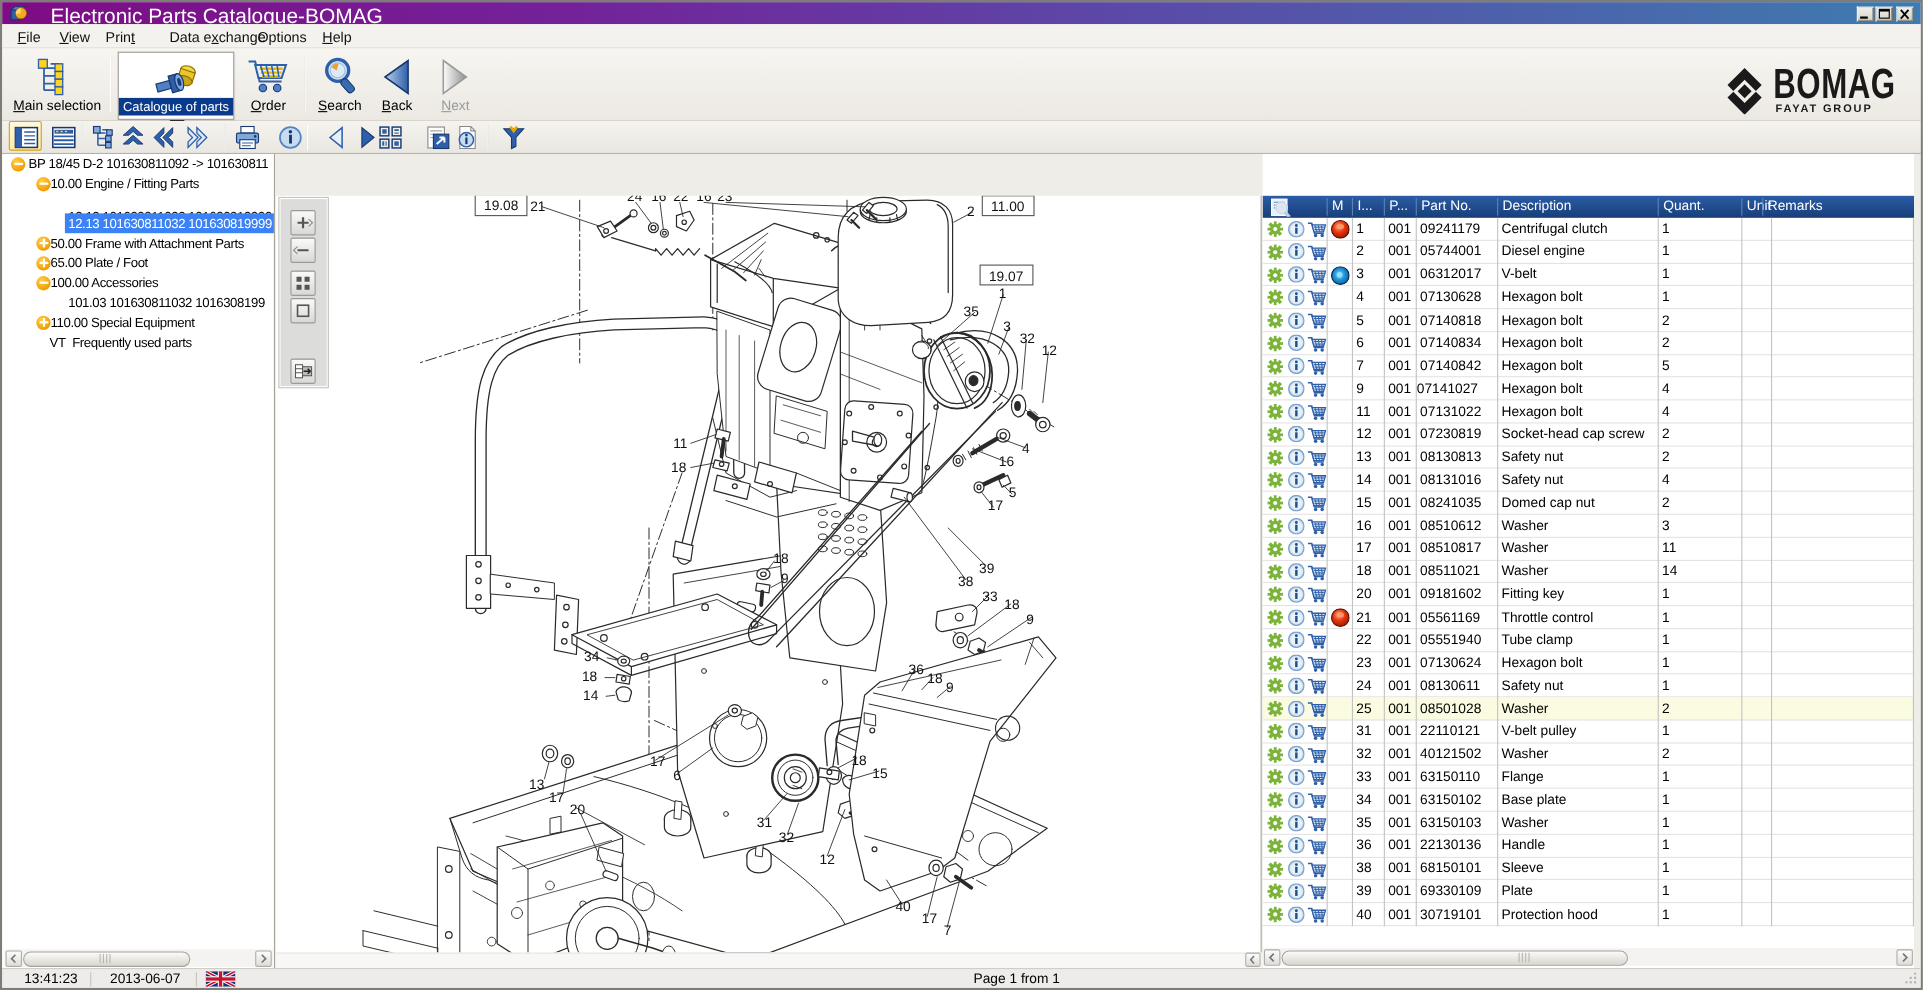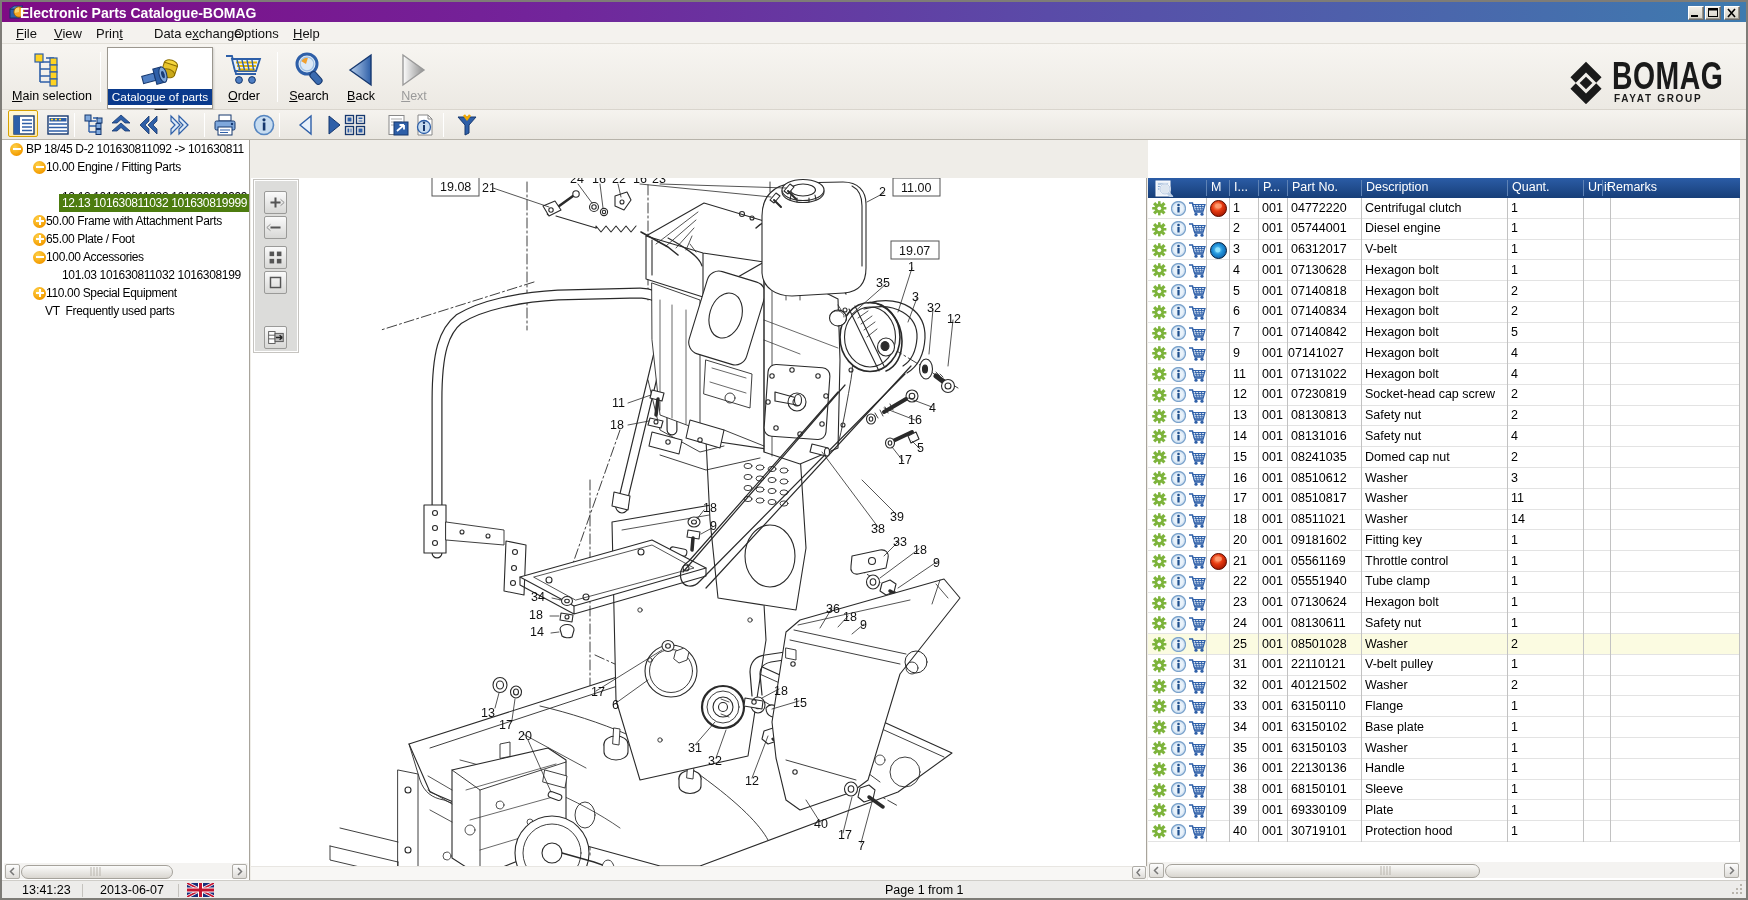--- a/index.html
+++ b/index.html
@@ -1,18 +1,18 @@
 <!DOCTYPE html>
 <html><head><meta charset="utf-8"><style>
 *{margin:0;padding:0;box-sizing:border-box;}
 html,body{width:1748px;height:900px;overflow:hidden;font-family:"Liberation Sans",sans-serif;background:#ECE9E2;}
 .abs{position:absolute;}
 #win{position:absolute;left:0;top:0;width:1748px;height:900px;box-shadow:inset 0 0 0 2px #7E7C77;background:#EFEDE8;}
 #title{position:absolute;left:2px;top:2px;width:1744px;height:20px;background:linear-gradient(90deg,#7E0C84 0%,#73239A 30%,#5A4BA8 60%,#3E7BAF 100%);}
-#title .txt{position:absolute;left:18px;top:3px;color:#fff;font-size:14px;font-weight:bold;letter-spacing:0px;}
+#title .txt{position:absolute;left:44px;top:3px;color:#fff;font-size:19px;font-weight:normal;letter-spacing:0px;}
 .wbtn{position:absolute;top:4px;width:16px;height:14px;background:linear-gradient(#F2EFE9,#D5D1C7);border:1px solid #fff;border-right-color:#6e6e6e;border-bottom-color:#6e6e6e;box-shadow:inset -1px -1px 0 #9a968c;font-size:10px;text-align:center;line-height:12px;color:#000;}
 #menubar{position:absolute;left:2px;top:22px;width:1744px;height:22px;background:#F4F2EE;border-bottom:1px solid #E2DFD8;font-size:13px;color:#111;}
 #menubar span{position:absolute;top:4px;}
 u{text-decoration:underline;}
 #toolbar{position:absolute;left:2px;top:44px;width:1744px;height:66px;background:linear-gradient(#F7F5F1,#ECE9E3);border-bottom:1px solid #D9D5CD;}
 .tlabel{position:absolute;font-size:12.5px;color:#000;text-align:center;}
 .tsep{position:absolute;top:8px;width:1px;height:50px;background:#C9C5BD;border-right:1px solid #fff;}
 #catbtn{position:absolute;left:105px;top:3px;width:106px;height:62px;background:#fff;border:1px solid #9B978F;box-shadow:1px 1px 2px rgba(0,0,0,.15);}
 #catlbl{position:absolute;left:106px;top:45px;width:104px;height:16px;background:#0A3A8C;color:#fff;font-size:11.8px;text-align:center;line-height:16px;white-space:nowrap;overflow:hidden;}
 #catptr{position:absolute;left:152px;top:65px;width:0;height:0;border-left:7px solid transparent;border-right:7px solid transparent;border-top:7px solid #2b2b2b;}
@@ -264,21 +264,21 @@
         <path d="M3 4 L21 4 L14 12 L14 20 L10 22 L10 12 Z" fill="#2E5FA8" stroke="#16386F"></path>
         <path d="M9 2 L12 6 L15 2" stroke="#F0A800" stroke-width="2.5" fill="none"></path>
       </svg>
 </div>
 <div id="tree">
 <div class="abs tico" style="left:8px;top:2.5px"></div>
 <div class="trow" style="top:0px;left:24px">BP 18/45 D-2 101630811092  -&gt; 101630811</div>
 <div class="abs tico" style="left:31px;top:20.5px"></div>
 <div class="trow" style="top:18px;left:44px">10.00 Engine / Fitting Parts</div>
 <div class="trow" style="top:48px;left:60px">12.12 101630811032 101630819999</div>
-<div class="trow" style="top:54px;left:57px;background:#4d7c0f;color:#fff;padding:0 3px">12.13 101630811032 101630819999</div>
+<div class="trow" style="top:54px;left:57px;background:#3b82f6;color:#fff;padding:0 3px">12.13 101630811032 101630819999</div>
 <div class="abs tico plus" style="left:31px;top:74.5px"></div>
 <div class="trow" style="top:72px;left:44px">50.00 Frame with Attachment Parts</div>
 <div class="abs tico plus" style="left:31px;top:92.5px"></div>
 <div class="trow" style="top:90px;left:44px">65.00 Plate / Foot</div>
 <div class="abs tico" style="left:31px;top:110.5px"></div>
 <div class="trow" style="top:108px;left:44px">100.00 Accessories</div>
 <div class="trow" style="top:126px;left:60px">101.03 101630811032 1016308199</div>
 <div class="abs tico plus" style="left:31px;top:146.5px"></div>
 <div class="trow" style="top:144px;left:44px">110.00 Special Equipment</div>
 <div class="trow" style="top:162px;left:43px">VT&nbsp;&nbsp;Frequently used parts</div>
@@ -785,21 +785,21 @@
         </svg>
 <svg class="c" style="left:40px;top:3px" width="18" height="15" viewBox="0 0 18 15">
           <use href="#cart"></use>
         </svg>
 <svg class="c" style="left:62px;top:2px" width="17" height="17">
           <circle cx="8.5" cy="8.5" r="8" fill="url(#redg)" stroke="#5A0C00"></circle>
           <ellipse cx="8.5" cy="6" rx="3.4" ry="2.4" fill="#FF9A70" opacity="0.85"></ellipse>
         </svg>
 <div class="c" style="left:85px">1</div>
 <div class="c" style="left:114px">001</div>
-<div class="c" style="left:143px">04772220</div>
+<div class="c" style="left:143px">09241179</div>
 <div class="c" style="left:217px">Centrifugal clutch</div>
 <div class="c" style="left:363px">1</div>
 </div>
 <div class="row" style="top:78.77px;">
 <svg class="c" style="left:4px;top:3px" width="15" height="15" viewBox="0 0 14.4 14.4">
           <use href="#gear"></use>
         </svg>
 <svg class="c" style="left:23px;top:2.5px" width="15" height="15" viewBox="0 0 15 15">
           <use href="#info"></use>
         </svg>

